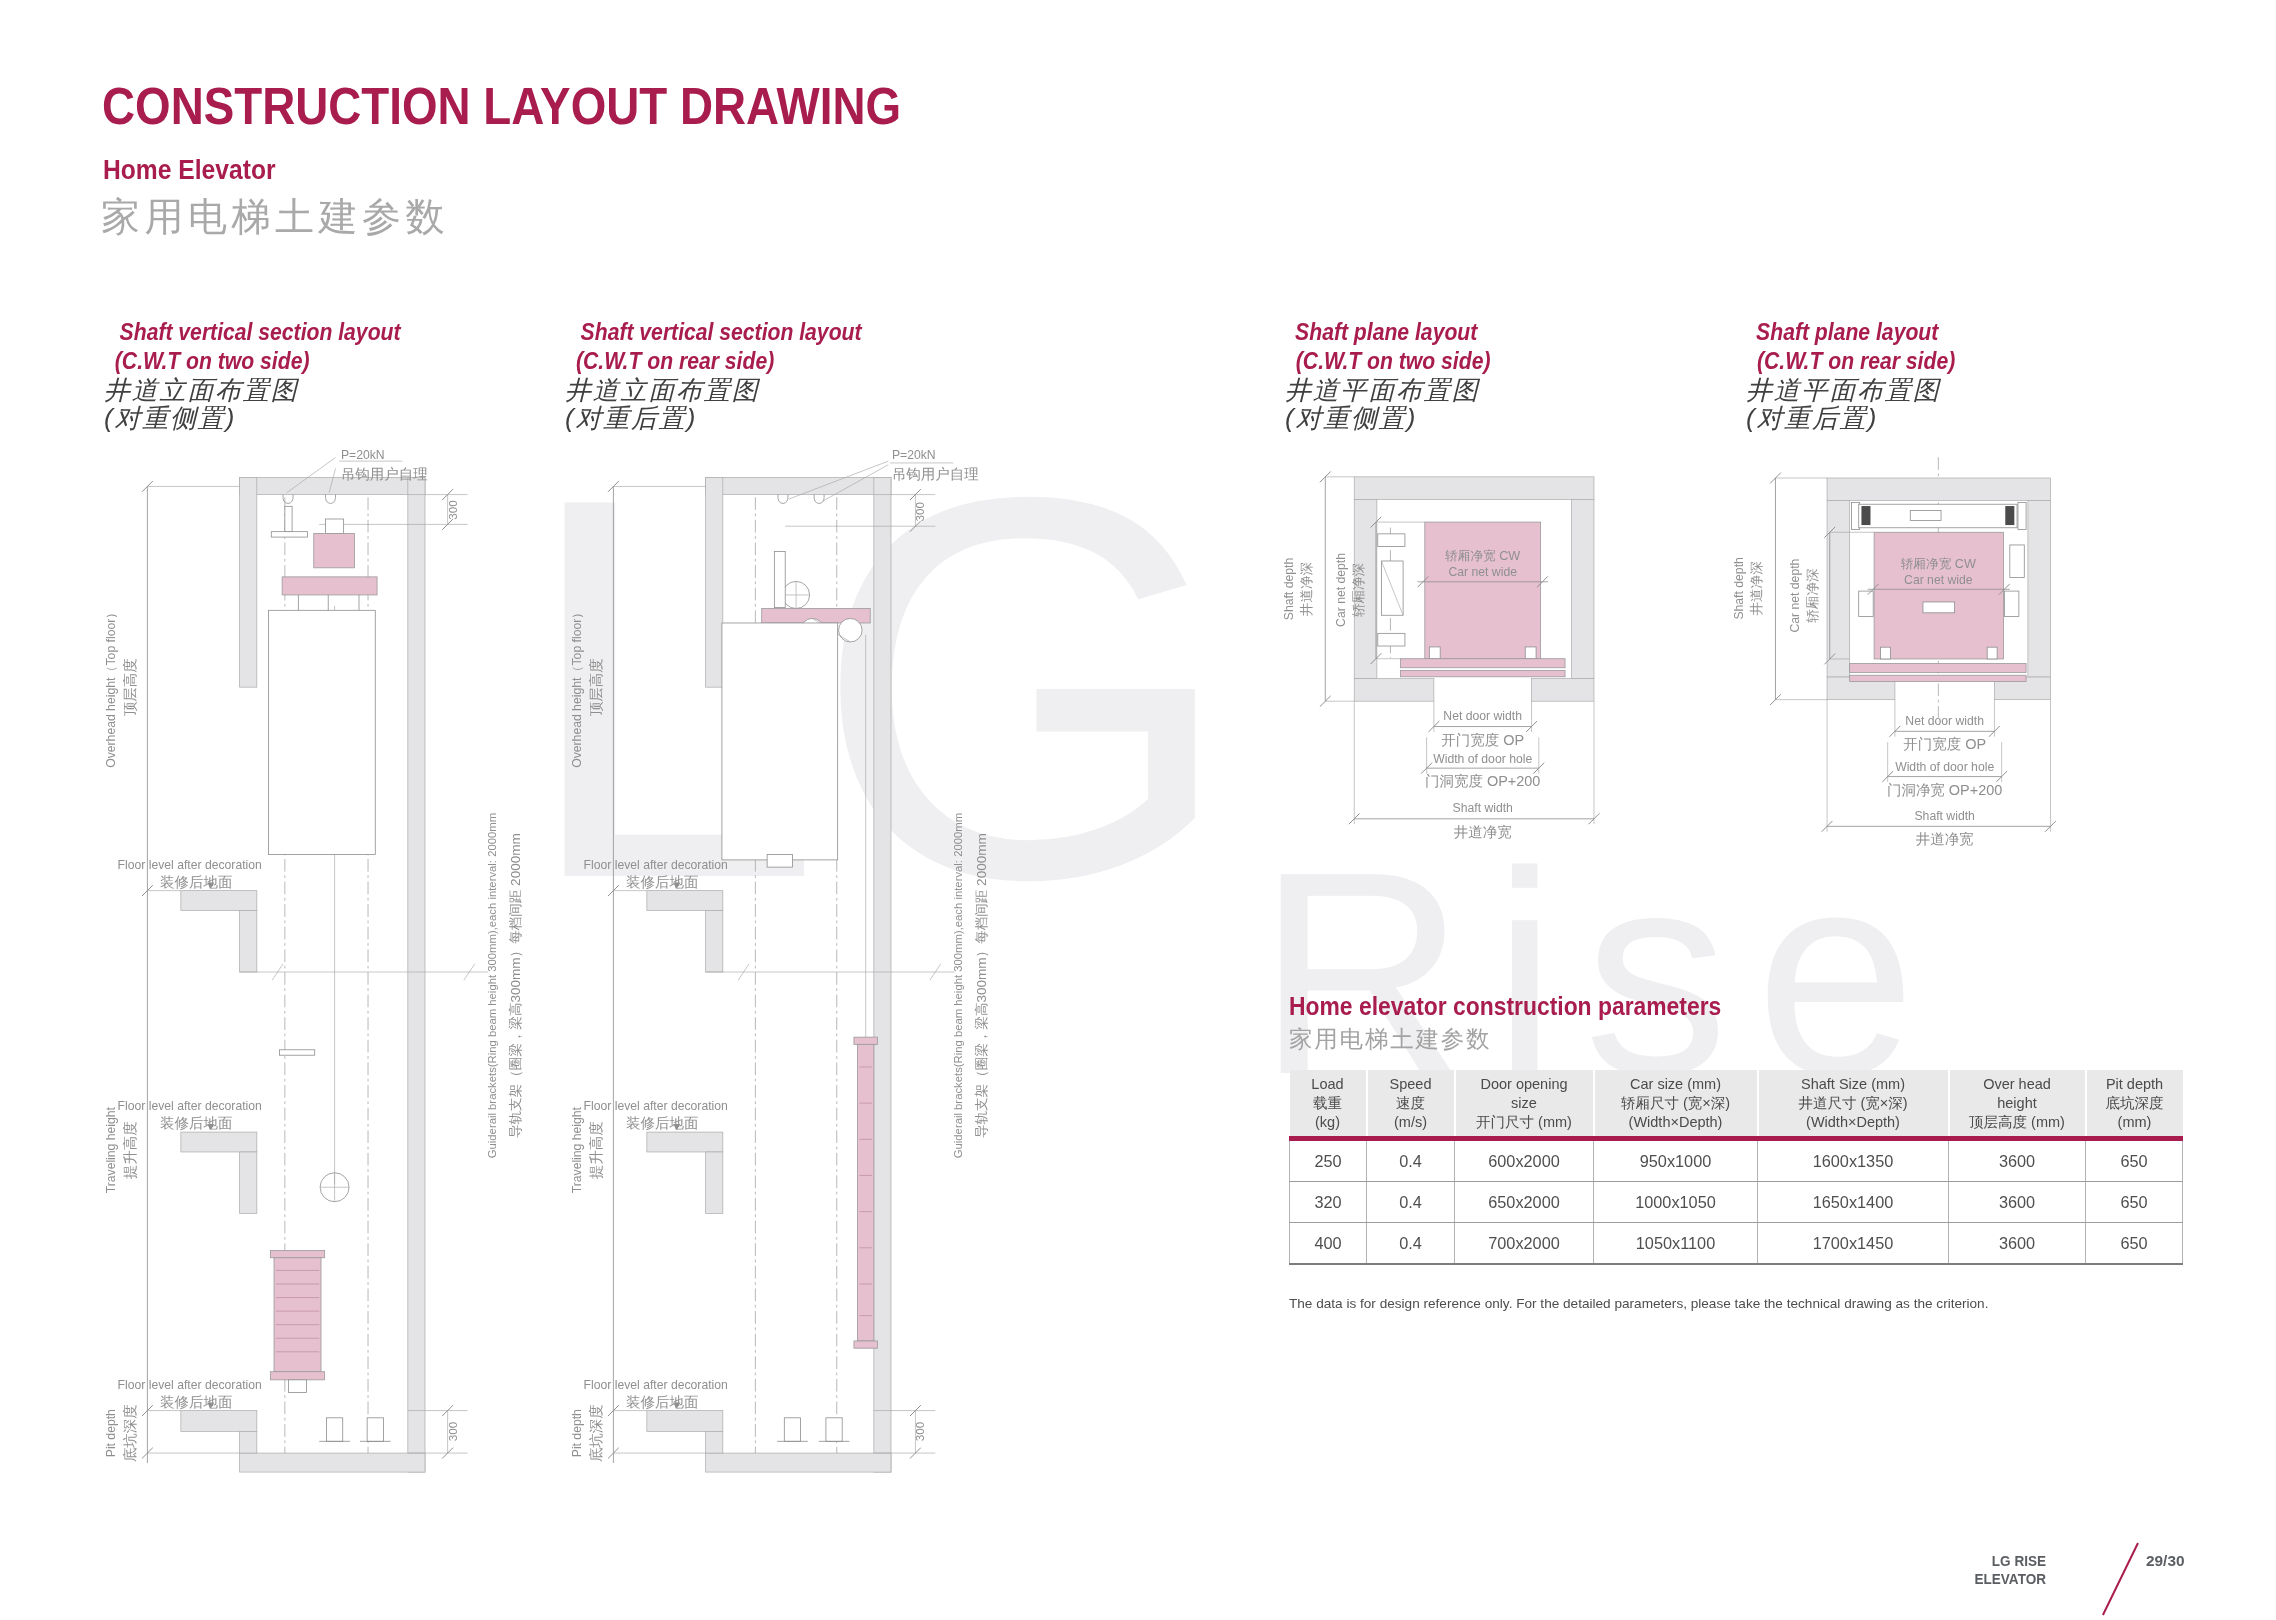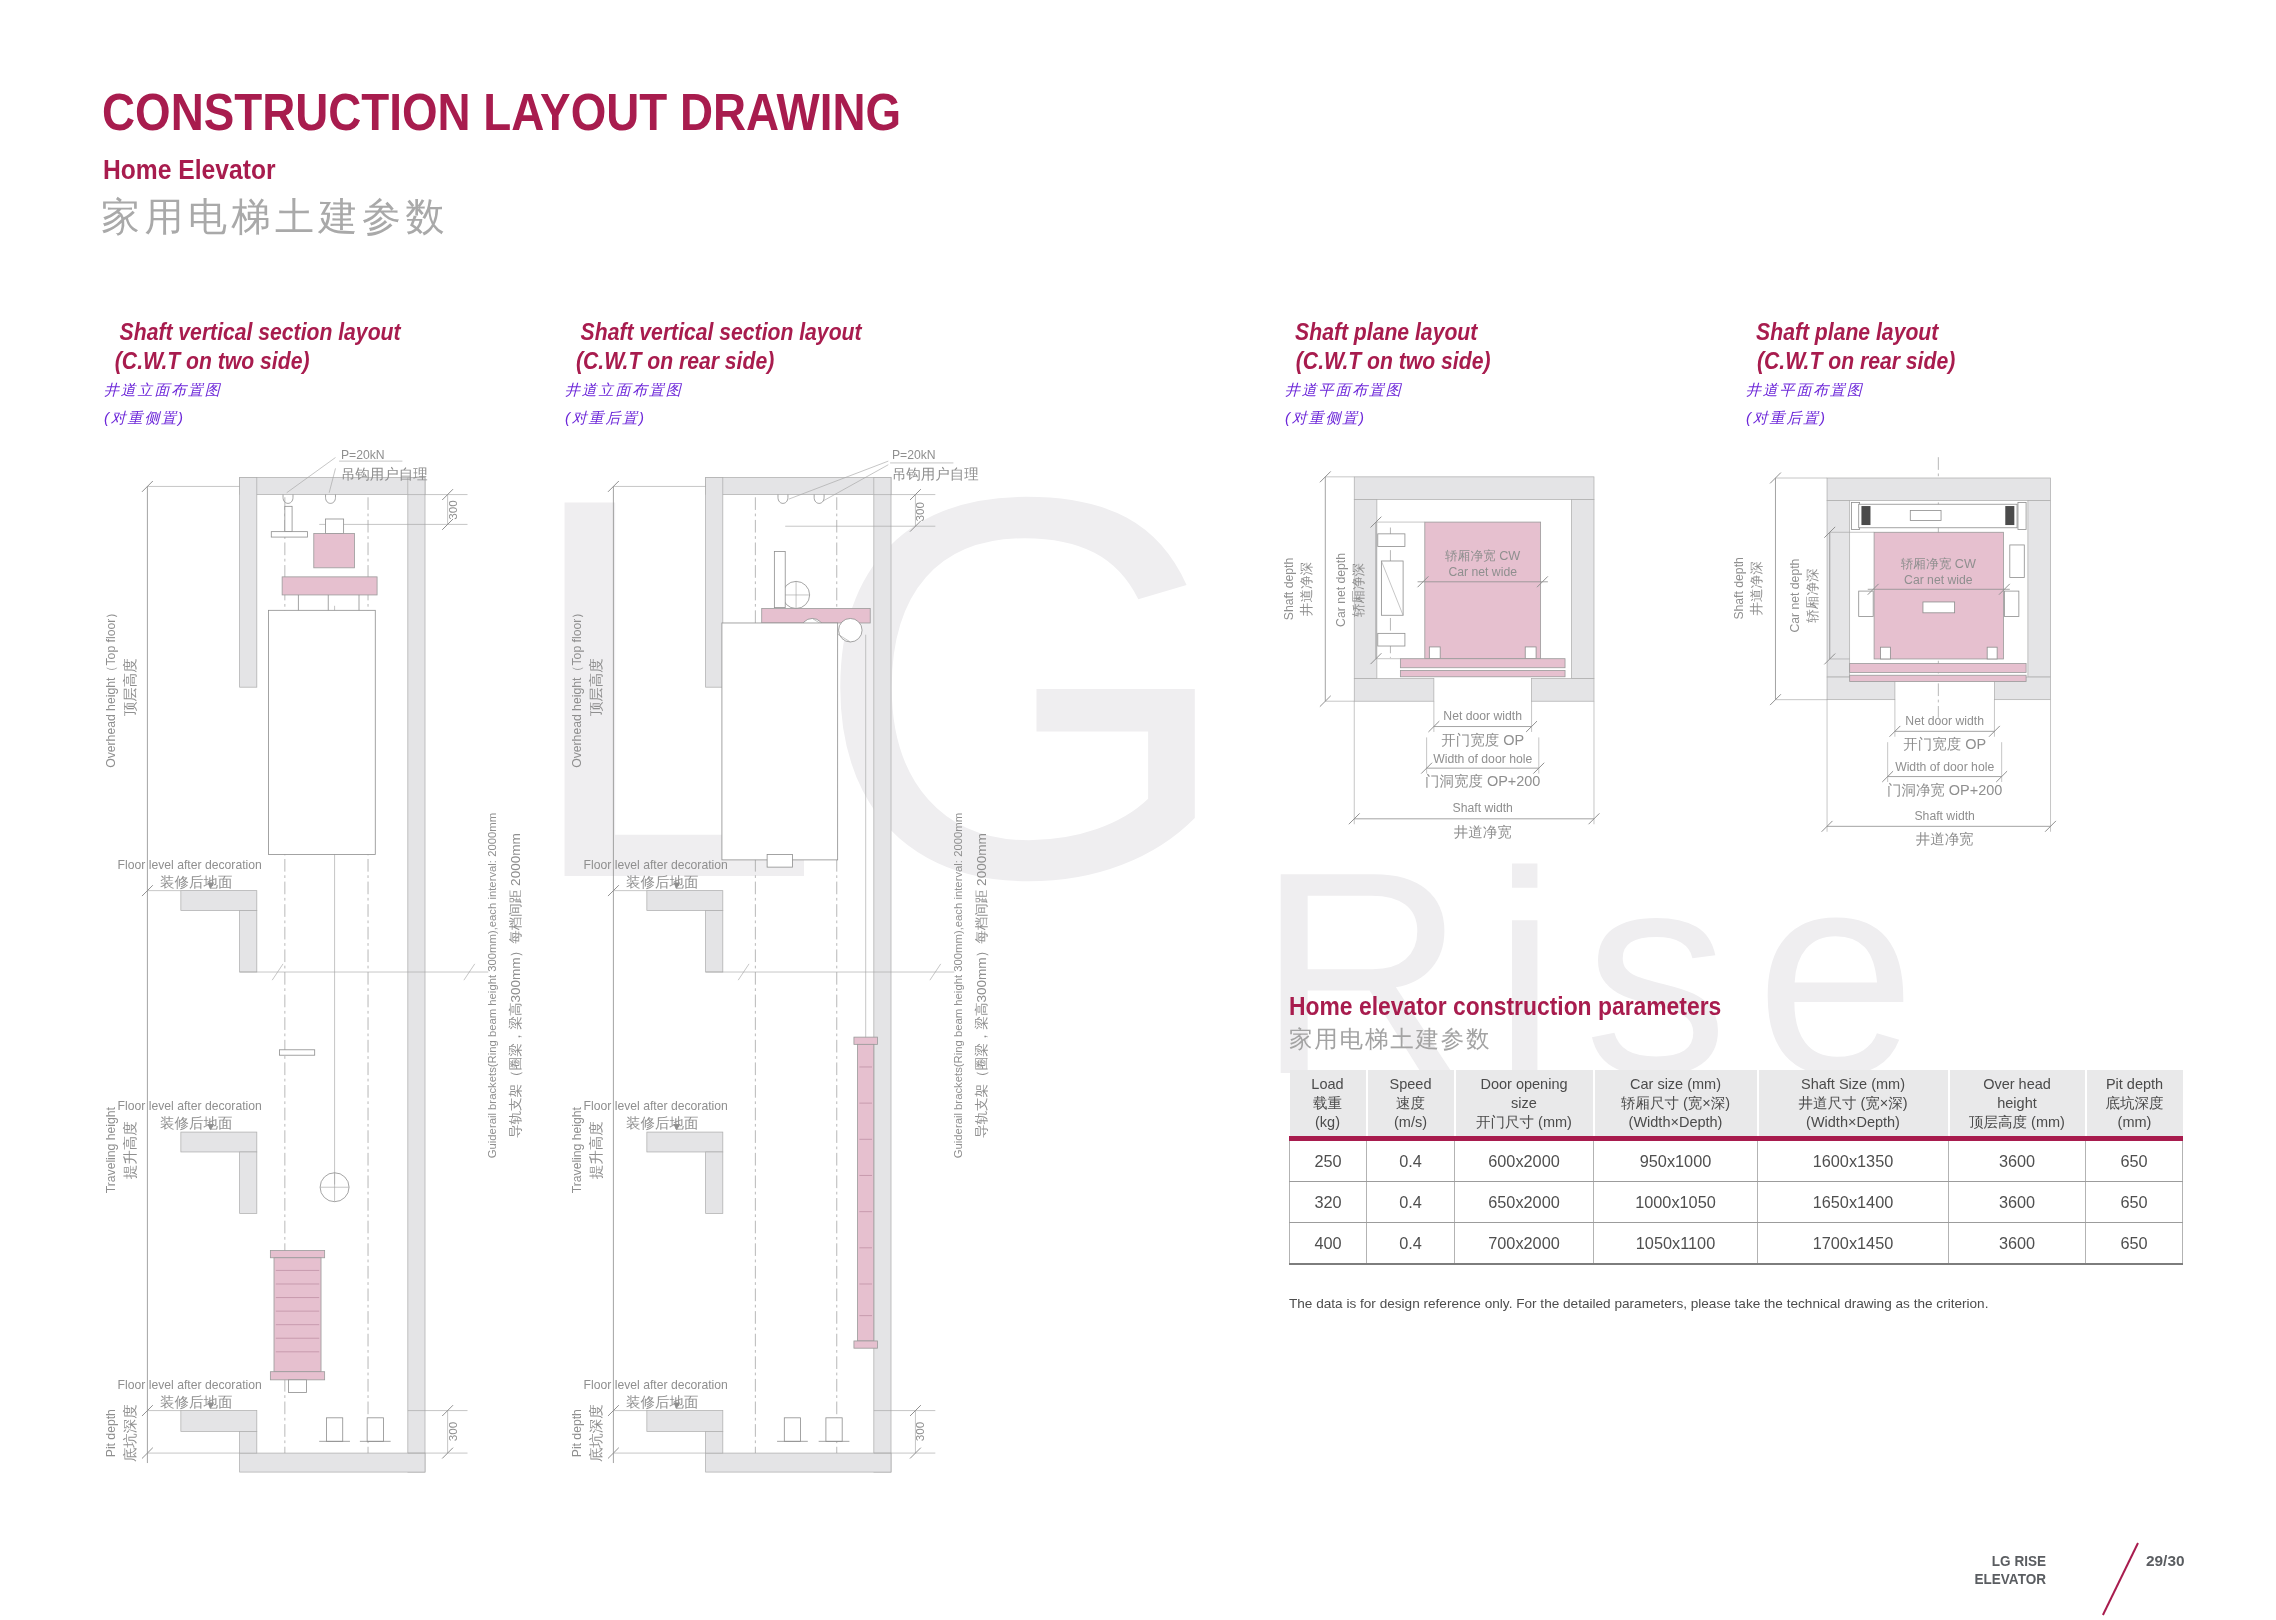--- a/index.html
+++ b/index.html
@@ -15,21 +15,21 @@
   .subtitle-cn{color:#a9a9a9;font-size:39px;letter-spacing:4.5px;line-height:1;}
 
   
   .wm{color:#efeef0;font-weight:400;line-height:1;user-select:none;z-index:0;}
 
   .content{z-index:2;}
 
   
   .dhead{text-align:left;line-height:29px;font-style:italic;}
   .dhead .en{color:#a81c4e;font-weight:700;font-size:23.5px;display:block;}
-  .dhead .cn{color:#6d28d9;font-size:15px;letter-spacing:1.8px;display:block;line-height:28px;}
+  .dhead .cn{color:#404040;font-size:26px;letter-spacing:1.8px;display:block;line-height:28px;}
 
   
   svg{overflow:visible;}
   .wall{fill:#e4e4e6;stroke:#adadad;stroke-width:.8;}
   .pink{fill:#e6c0cf;stroke:#9b9b9b;stroke-width:.9;}
   .pinkline{stroke:#c497ab;stroke-width:1;}
   .ln{stroke:#8f8f8f;stroke-width:.9;fill:none;}
   .thin{stroke:#a5a5a5;stroke-width:.7;fill:none;}
   .dd{stroke:#9c9c9c;stroke-width:.8;fill:none;stroke-dasharray:14 4 3 4;}
   .part{fill:#ffffff;stroke:#8f8f8f;stroke-width:.9;}
@@ -65,21 +65,21 @@
     <defs>
         <g id="tk">
           <line x1="-6" y1="6" x2="6" y2="-6" stroke="#8f8f8f" stroke-width="1.1"></line>
         </g>
       </defs>
   </svg>
 
   <div class="abs wm" style="left:520px;top:416px;font-size:543px;letter-spacing:-9px;">LG</div>
   <div class="abs wm" style="left:1257px;top:828px;font-size:289px;letter-spacing:27px;">Rise</div>
 
-  <div class="abs title content" style="left:102px;top:86px;">
+  <div class="abs title content" style="left:102px;top:80px;">
     <span class="cx">CONSTRUCTION LAYOUT DRAWING</span>
   </div>
   <div class="abs subtitle content" style="left:103px;top:156px;">
     <span class="cx">Home Elevator</span>
   </div>
   <div class="abs subtitle-cn content" style="left:101px;top:197px;">家用电梯土建参数</div>
 
   <div class="abs dhead content" style="left:104px;top:318px;width:434px;">
     <span class="en"><span class="cxc">Shaft vertical section layout</span></span>
     <span class="en"><span class="cxc">(C.W.T on two side)</span></span>

